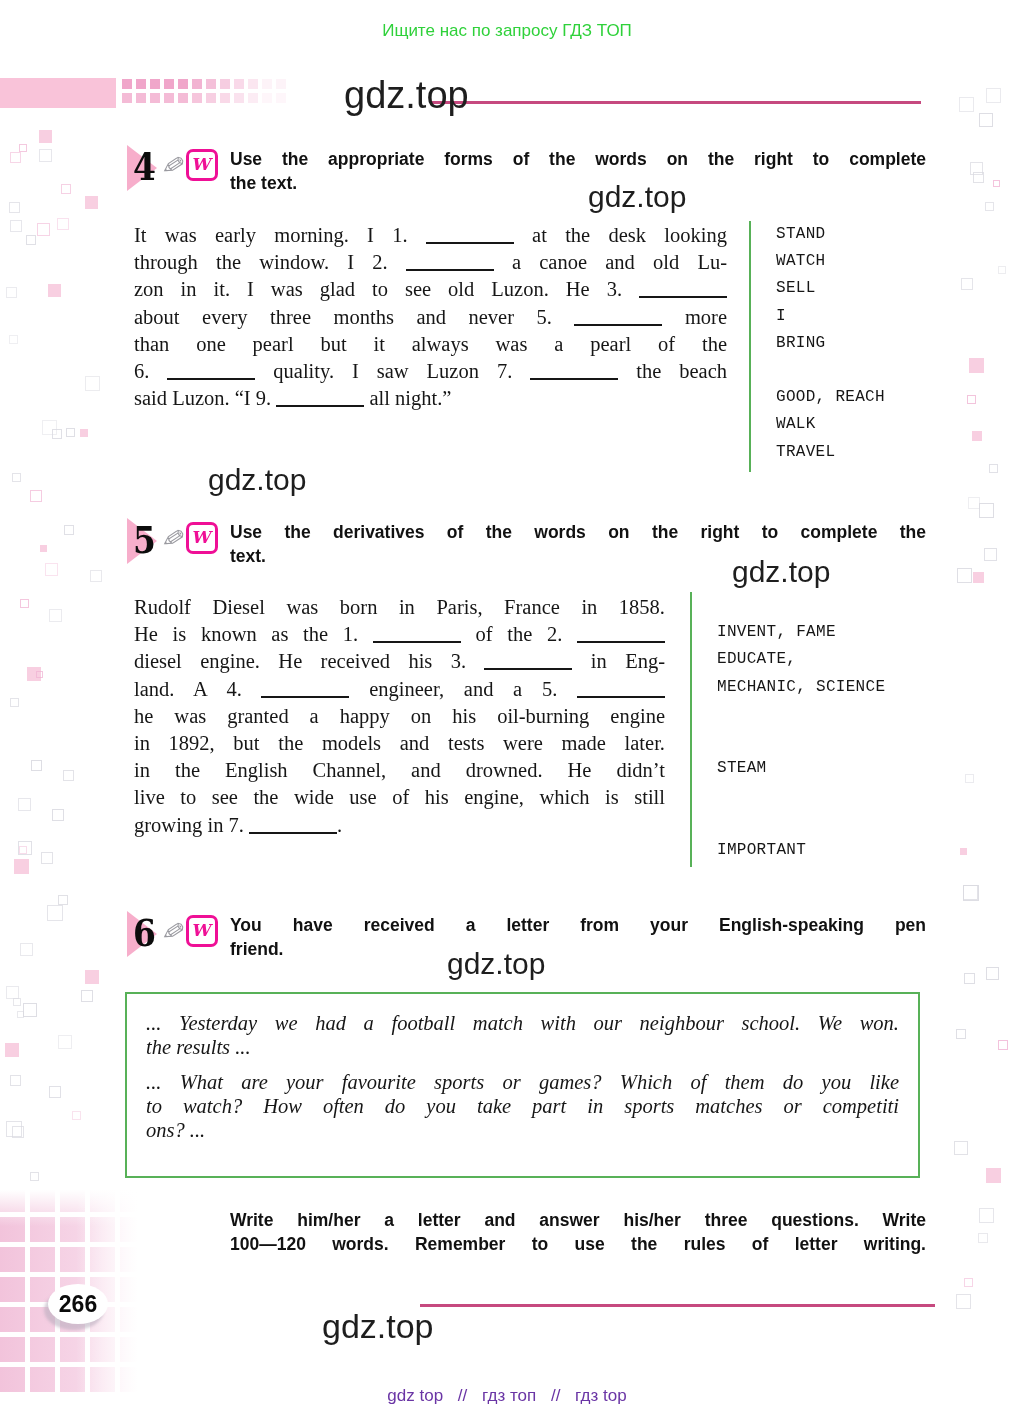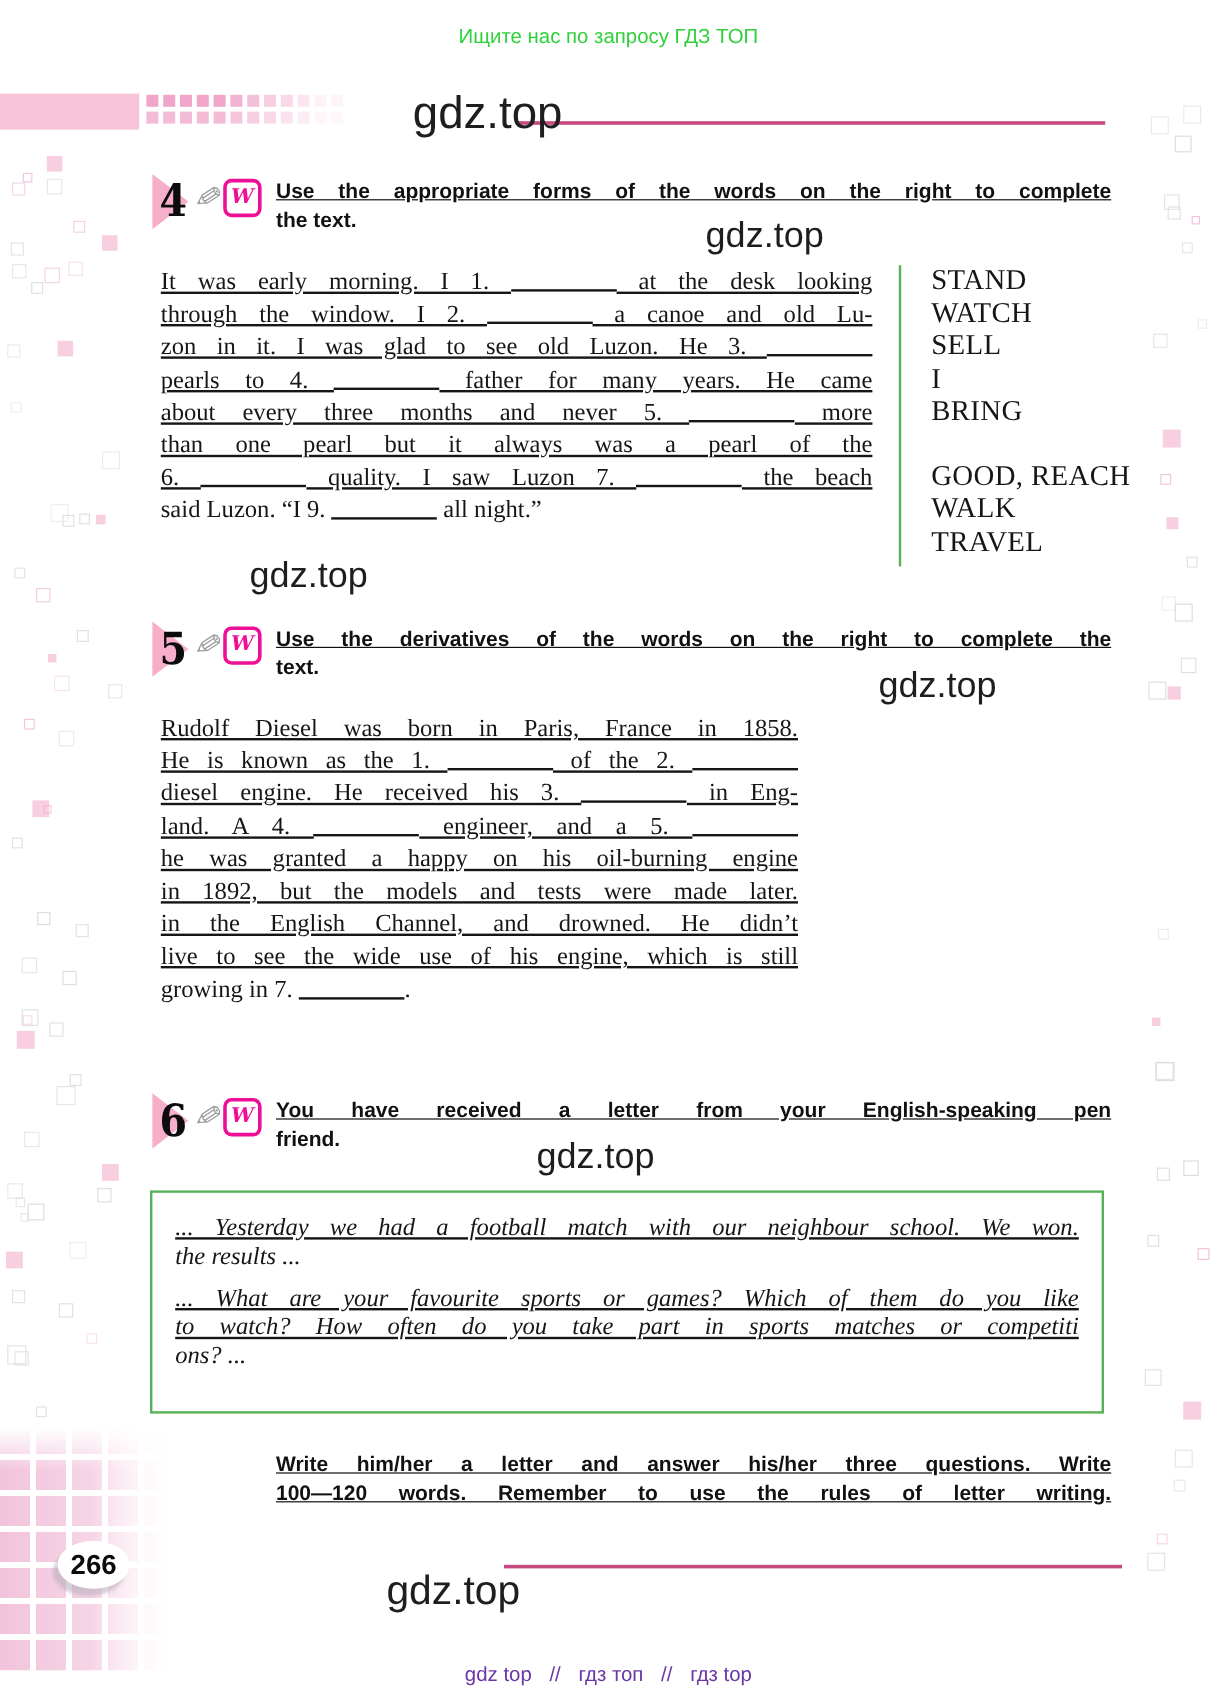--- a/index.html
+++ b/index.html
@@ -53,28 +53,28 @@
   .t4{left:230px;top:147px;}.t5{left:230px;top:520px;}.t6{left:230px;top:913px;}
   .instr{left:230px;top:1208px;}
 
   
   .body{position:absolute;font-size:20.5px;z-index:2;}
   .body .tline{line-height:27.2px;}
   .b4{left:134px;top:222px;width:593px;}
   .b5{left:134px;top:594px;width:531px;}
 
   
-  .words{position:absolute;border-left:2.5px solid #58b158;font-size:24px;
-         letter-spacing:0.3px;z-index:2;}
+  .words{position:absolute;border-left:2.5px solid #58b158;font-size:16px;
+         letter-spacing:0.3px;z-index:2;font-family:Liberation Mono, monospace;}
   .words .wline{line-height:27.2px;padding-left:25px;white-space:nowrap;}
   .wd4{left:749px;top:221px;height:251px;}
   .wd5{left:690px;top:592px;height:275px;}
 
   .tline{text-align:left;}
-  .tline.j{text-align:justify;text-align-last:justify;text-decoration:underline;}
+  .tline.j{text-align:justify;text-align-last:justify;}
   .blank{display:inline-block;width:88px;height:2px;border-bottom:2px solid #161616;
          vertical-align:-2px;}
 
   
   .letterbox{position:absolute;left:125px;top:992px;width:753px;height:148px;
              border:2px solid #58b158;padding:17px 19px;font-style:italic;
              font-size:20.5px;z-index:2;background:#fff;}
   .letterbox .tline{line-height:24.3px;}
   .letterbox .para{margin-bottom:10px;}
 
@@ -237,21 +237,20 @@
     <span class="wbox">W</span>
   </div>
   <div class="title t4">
       <div class="tline j">Use the appropriate forms of the words on the right to complete</div>
       <div class="tline">the text.</div>
     </div>
   <div class="body b4">
       <div class="tline j">It was early morning. I 1. <span class="blank"></span> at the desk looking</div>
       <div class="tline j">through the window. I 2. <span class="blank"></span> a canoe and old Lu-</div>
       <div class="tline j">zon in it. I was glad to see old Luzon. He 3. <span class="blank"></span></div>
-      <div class="tline j">pearls to 4. <span class="blank"></span> father for many years. He came</div>
       <div class="tline j">about every three months and never 5. <span class="blank"></span> more</div>
       <div class="tline j">than one pearl but it always was a pearl of the</div>
       <div class="tline j">6. <span class="blank"></span> quality. I saw Luzon 7. <span class="blank"></span> the beach</div>
       <div class="tline">said Luzon. “I 9. <span class="blank"></span> all night.”</div>
     </div>
   <div class="words wd4">
       <div class="wline">STAND</div>
       <div class="wline">WATCH</div>
       <div class="wline">SELL</div>
       <div class="wline">I</div>
@@ -282,20 +281,32 @@
       <div class="tline j">Rudolf Diesel was born in Paris, France in 1858.</div>
       <div class="tline j">He is known as the 1. <span class="blank"></span> of the 2. <span class="blank"></span></div>
       <div class="tline j">diesel engine. He received his 3. <span class="blank"></span> in Eng-</div>
       <div class="tline j">land. A 4. <span class="blank"></span> engineer, and a 5. <span class="blank"></span></div>
       <div class="tline j">he was granted a happy on his oil-burning engine</div>
       <div class="tline j">in 1892, but the models and tests were made later.</div>
       <div class="tline j">in the English Channel, and drowned. He didn’t</div>
       <div class="tline j">live to see the wide use of his engine, which is still</div>
       <div class="tline">growing in 7. <span class="blank"></span>.</div>
     </div>
+  <div class="words wd5">
+      <div class="wline">&nbsp;</div>
+      <div class="wline">INVENT, FAME</div>
+      <div class="wline">EDUCATE,</div>
+      <div class="wline">MECHANIC, SCIENCE</div>
+      <div class="wline">&nbsp;</div>
+      <div class="wline">&nbsp;</div>
+      <div class="wline">STEAM</div>
+      <div class="wline">&nbsp;</div>
+      <div class="wline">&nbsp;</div>
+      <div class="wline">IMPORTANT</div>
+    </div>
 
   <div class="marker m6">
     <span class="tri"></span>
     <span class="num">6</span>
   </div>
   <div class="wicon w6">
     <span class="pencil">✎</span>
     <span class="wbox">W</span>
   </div>
   <div class="title t6">

